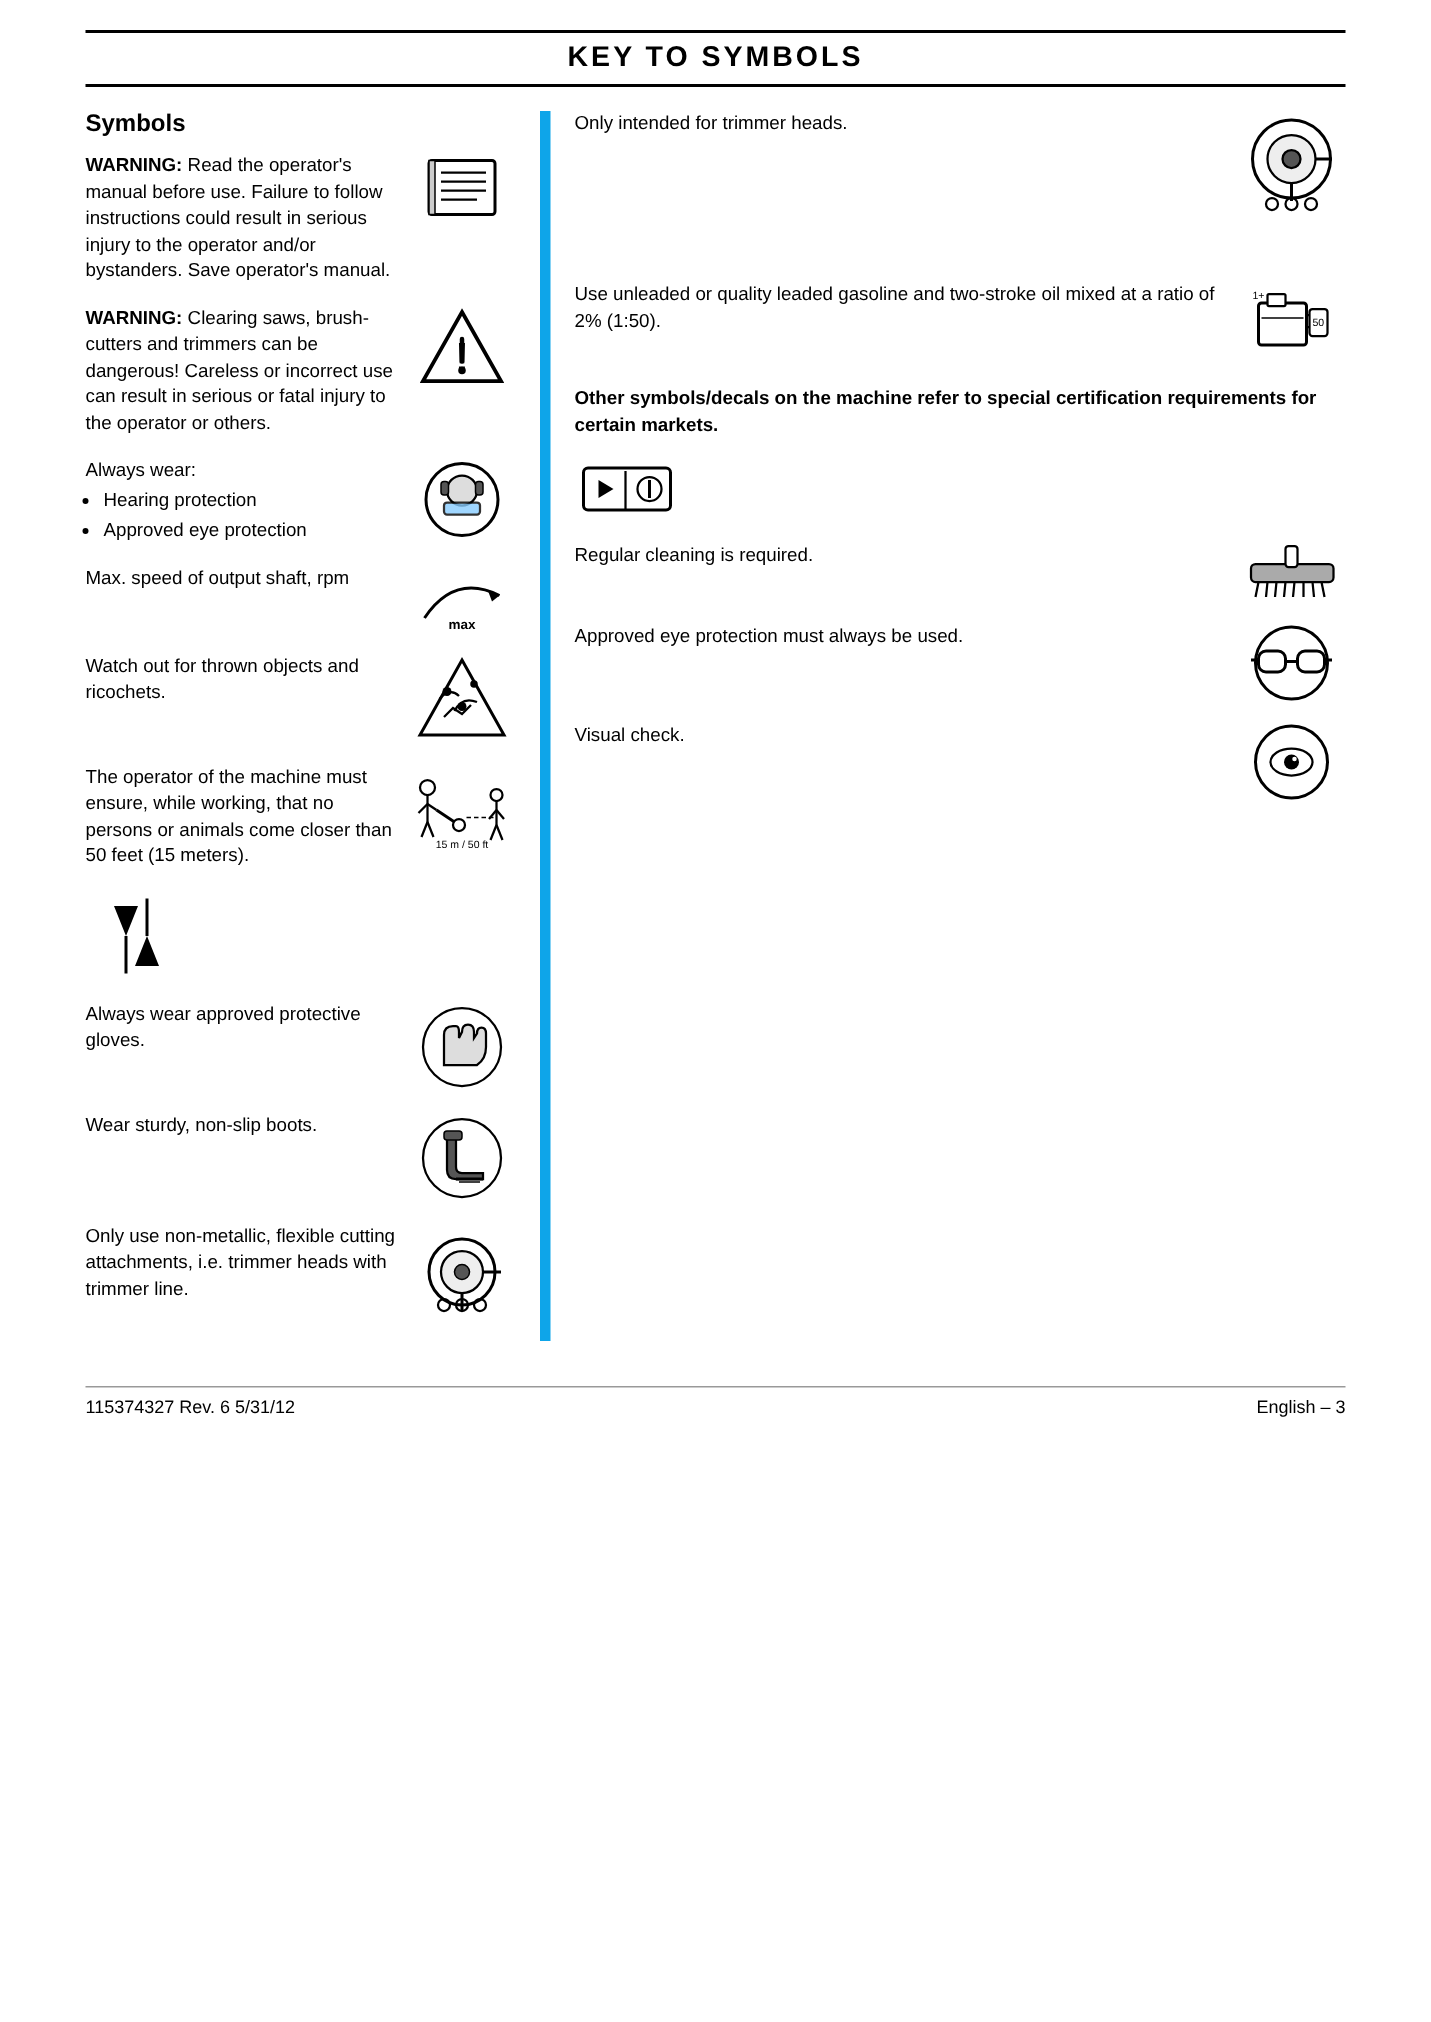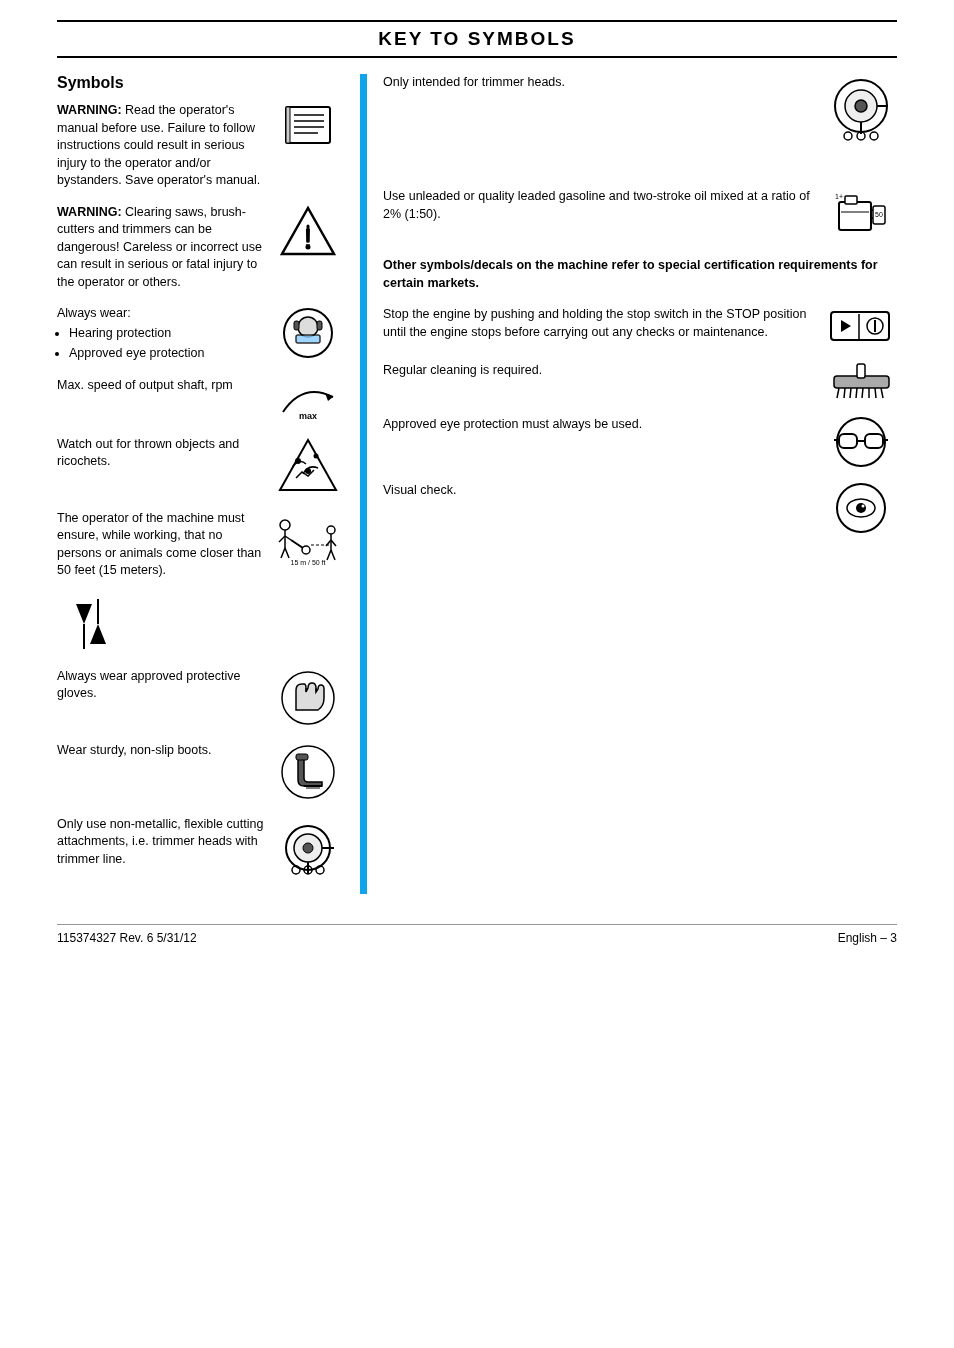--- a/index.html
+++ b/index.html
@@ -338,23 +338,20 @@
         </div>
       </div>
 
       <div class="symbol-row" style="margin-top:10px; margin-bottom:14px;">
         <div class="text-part">
           <span class="bold">Other symbols/decals on the machine refer to special certification requirements for certain markets.</span>
         </div>
       </div>
 
       <div class="symbol-row">
-        <div class="text-part">
-          <span>Stop the engine by pushing and holding the stop switch in the STOP position until the engine stops before carrying out any checks or maintenance.</span>
-        </div>
         <div class="icon-part">
           <svg width="65" height="42" viewBox="0 0 65 42">
             <rect x="2" y="6" width="58" height="28" rx="3" fill="white" stroke="black" stroke-width="2"></rect>
 
             <polygon points="12,14 22,20 12,26" fill="black"></polygon>
 
             <line x1="30" y1="8" x2="30" y2="34" stroke="black" stroke-width="1.5"></line>
 
             <circle cx="46" cy="20" r="8" fill="white" stroke="black" stroke-width="1.5"></circle>
             <line x1="46" y1="14" x2="46" y2="26" stroke="black" stroke-width="2"></line>

